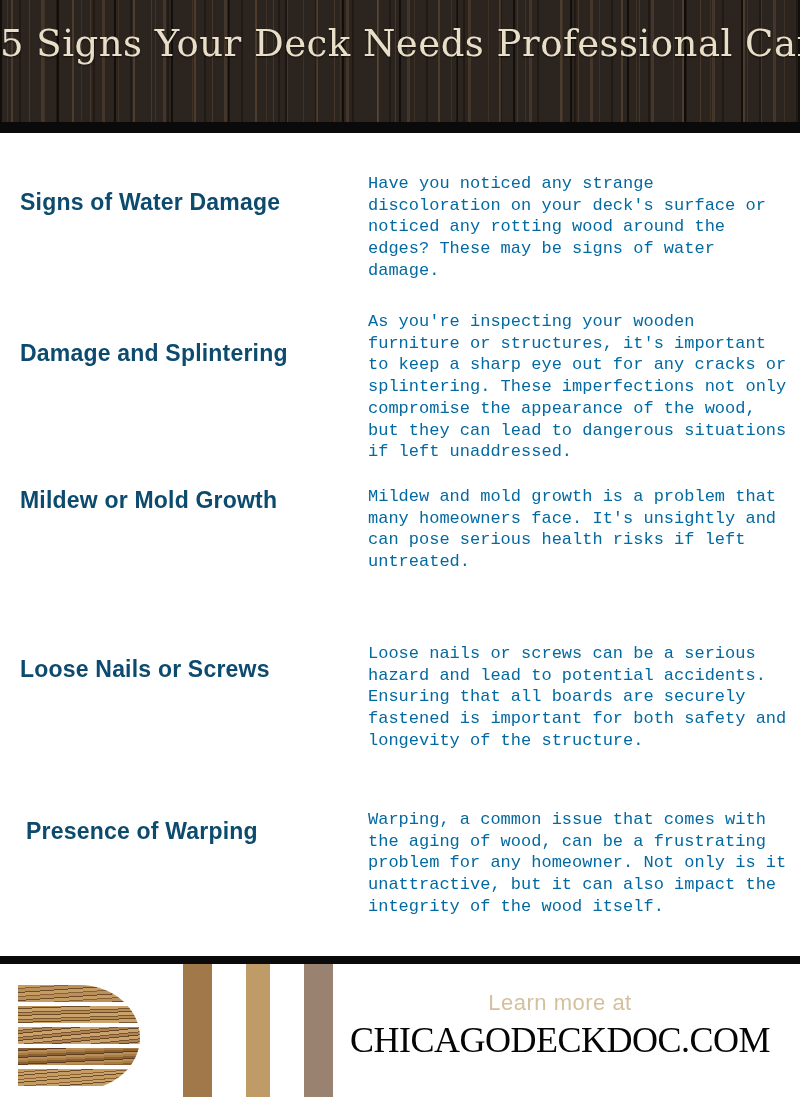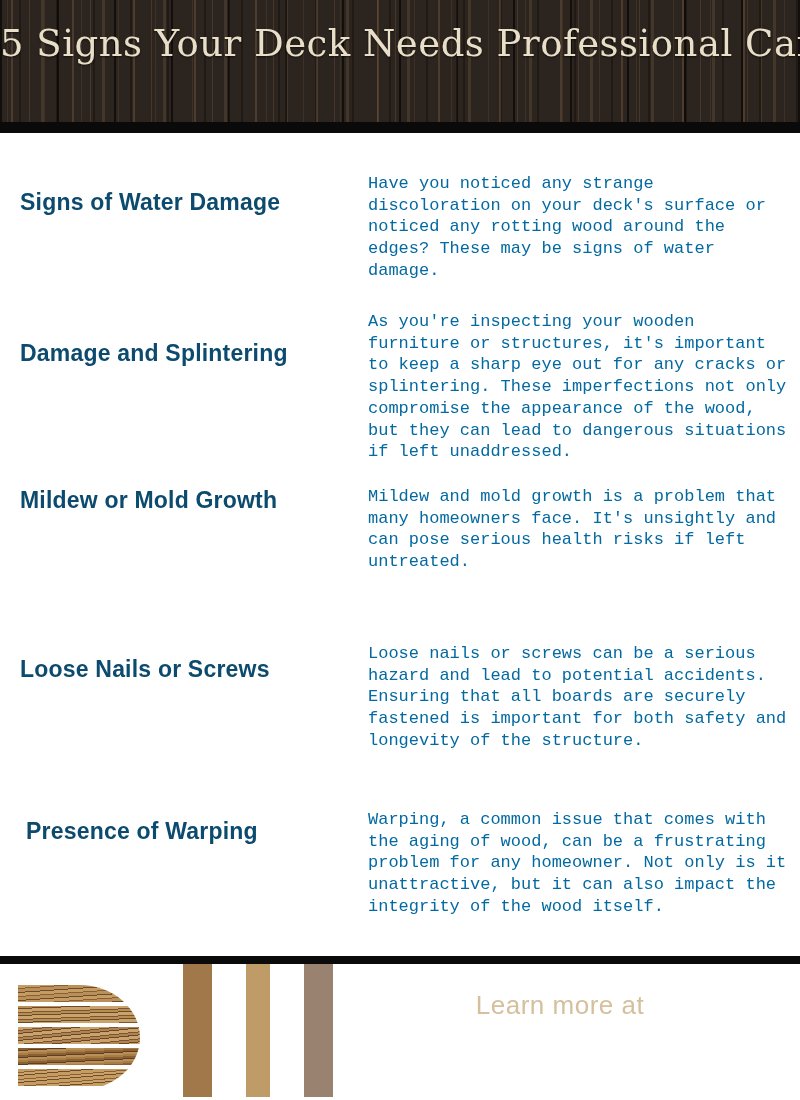--- a/index.html
+++ b/index.html
@@ -67,21 +67,21 @@
   .plank.k5{top:84px;background:repeating-linear-gradient(175deg,#c59d63 0 3px,#8a5f32 3px 4px,#c9a36b 4px 6px,#6e4c2a 6px 7px);}
 
   .bar{position:absolute;top:964px;height:133px;}
   .bar1{left:183px;width:29px;background:#a0784a;}
   .bar2{left:246px;width:24px;background:#bf9b67;}
   .bar3{left:304px;width:29px;background:#9a8270;}
 
   .footer-text{position:absolute;left:330px;top:990px;width:460px;text-align:center;}
   .learn-more{
     font-family:"Liberation Sans",sans-serif;
-    font-size:26px;color:#d4c09c;letter-spacing:0.5px;
+    font-size:22px;color:#d4c09c;letter-spacing:0.5px;
   }
   .site-url{
     margin-top:3px;
     font-family:"Liberation Serif","DejaVu Serif",serif;
     font-size:36px;color:#050505;letter-spacing:-0.5px;
     white-space:nowrap;
   }
 </style>
 </head>
 <body>
@@ -126,16 +126,17 @@
       <div class="plank k4"></div>
       <div class="plank k5"></div>
     </div>
 
     <div class="bar bar1"></div>
     <div class="bar bar2"></div>
     <div class="bar bar3"></div>
 
     <div class="footer-text">
       <div class="learn-more">Learn more at</div>
+      <div class="site-url">CHICAGODECKDOC.COM</div>
     </div>
   </footer>
 
 </div>
 
 </body></html>

